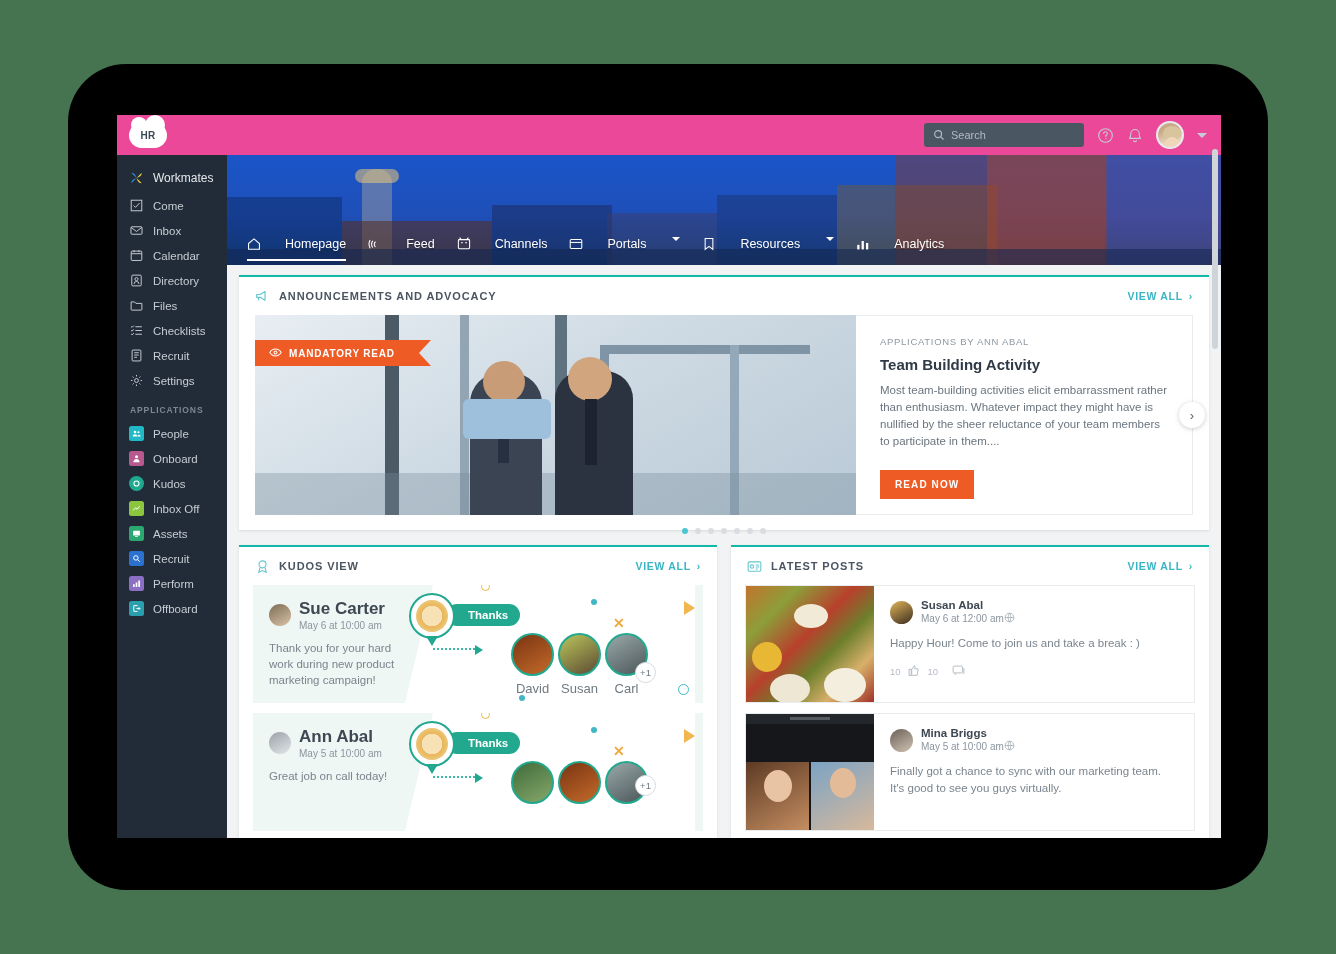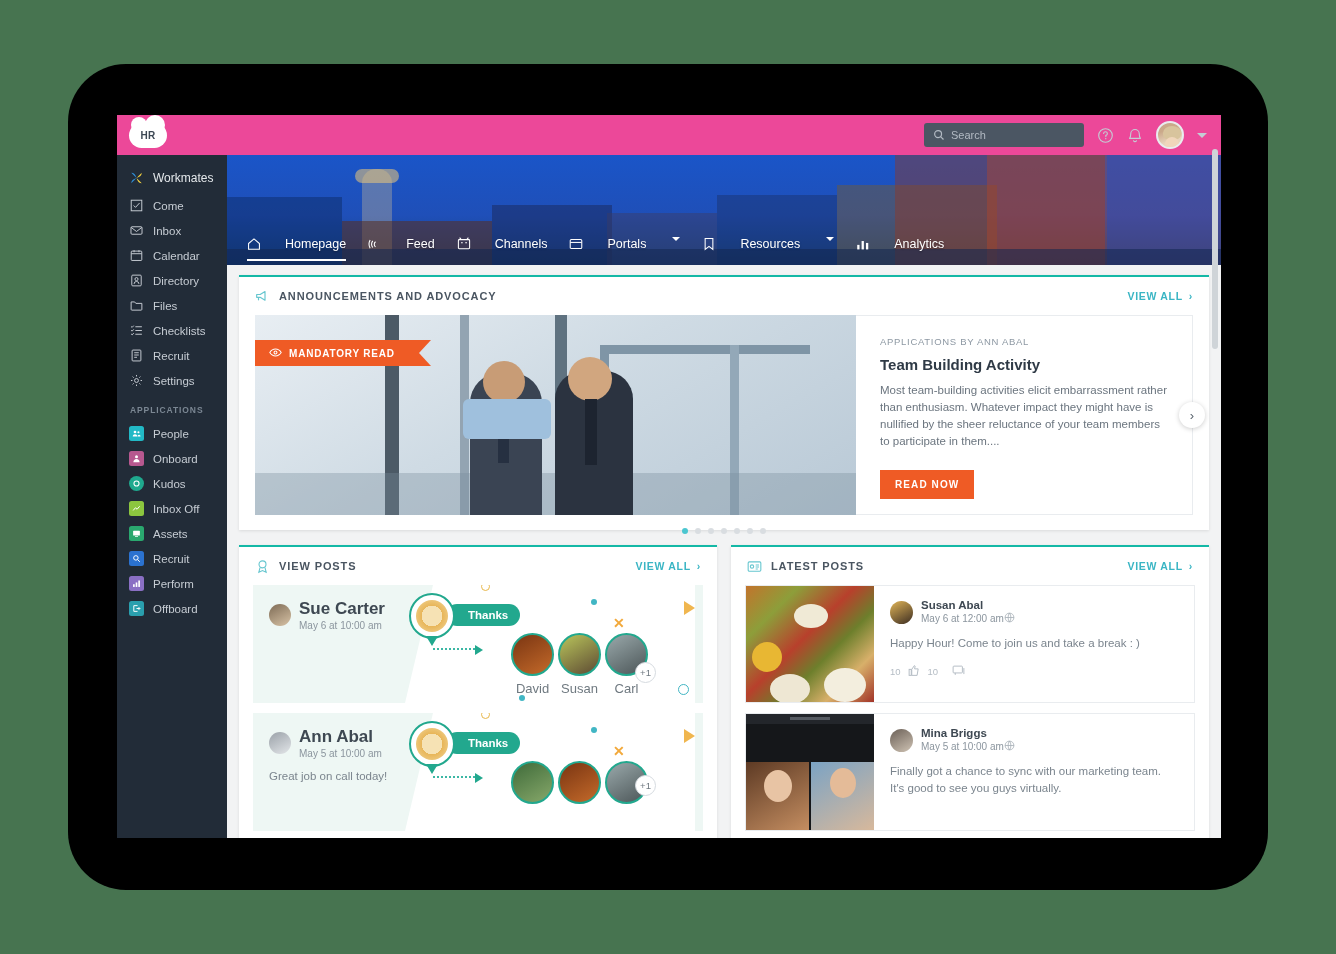--- a/index.html
+++ b/index.html
@@ -619,21 +619,21 @@
     <div id="cols">
 
       <div id="col-l" class="card">
         <div class="card-head">
           <span class="tealic">
             <svg width="15" height="15" viewBox="0 0 18 18" fill="none" stroke="#66c6cf" stroke-width="1.3">
               <circle cx="9" cy="6.4" r="4.2"></circle>
                   <path d="M6 10.4 4.6 16l4.4-2.2L13.4 16 12 10.4"></path>
             </svg>
           </span>
-          <span class="title">VIEW POSTS</span>
+          <span class="title">KUDOS VIEW</span>
           <span class="viewall">
             <span>VIEW ALL</span>
             <span>›</span>
           </span>
         </div>
 
         <div class="kudos-post">
           <div class="wedge"></div>
           <div class="deco ringy" style="left:228px;top:-3px"></div>
           <div class="deco blue" style="left:338px;top:14px"></div>
@@ -643,20 +643,21 @@
           <div class="deco tri" style="right:8px;top:16px;transform:rotate(180deg)"></div>
 
           <div class="k-left">
             <div class="k-head">
               <div class="k-av" style="background:linear-gradient(150deg,#7d6b55,#d8c3a6)"></div>
               <div>
                 <div class="k-name">Sue Carter</div>
                 <div class="k-date">May 6 at 10:00 am</div>
               </div>
             </div>
+            <div class="k-msg">Thank you for your hard work during new product marketing campaign!</div>
           </div>
 
           <div class="thanks-pill" style="left:193px;top:19px">Thanks</div>
           <div class="badge-wrap">
             <div class="badge-circle">
                   <div class="badge-inner"></div>
                 </div>
           </div>
           <div class="dotted"></div>
 

